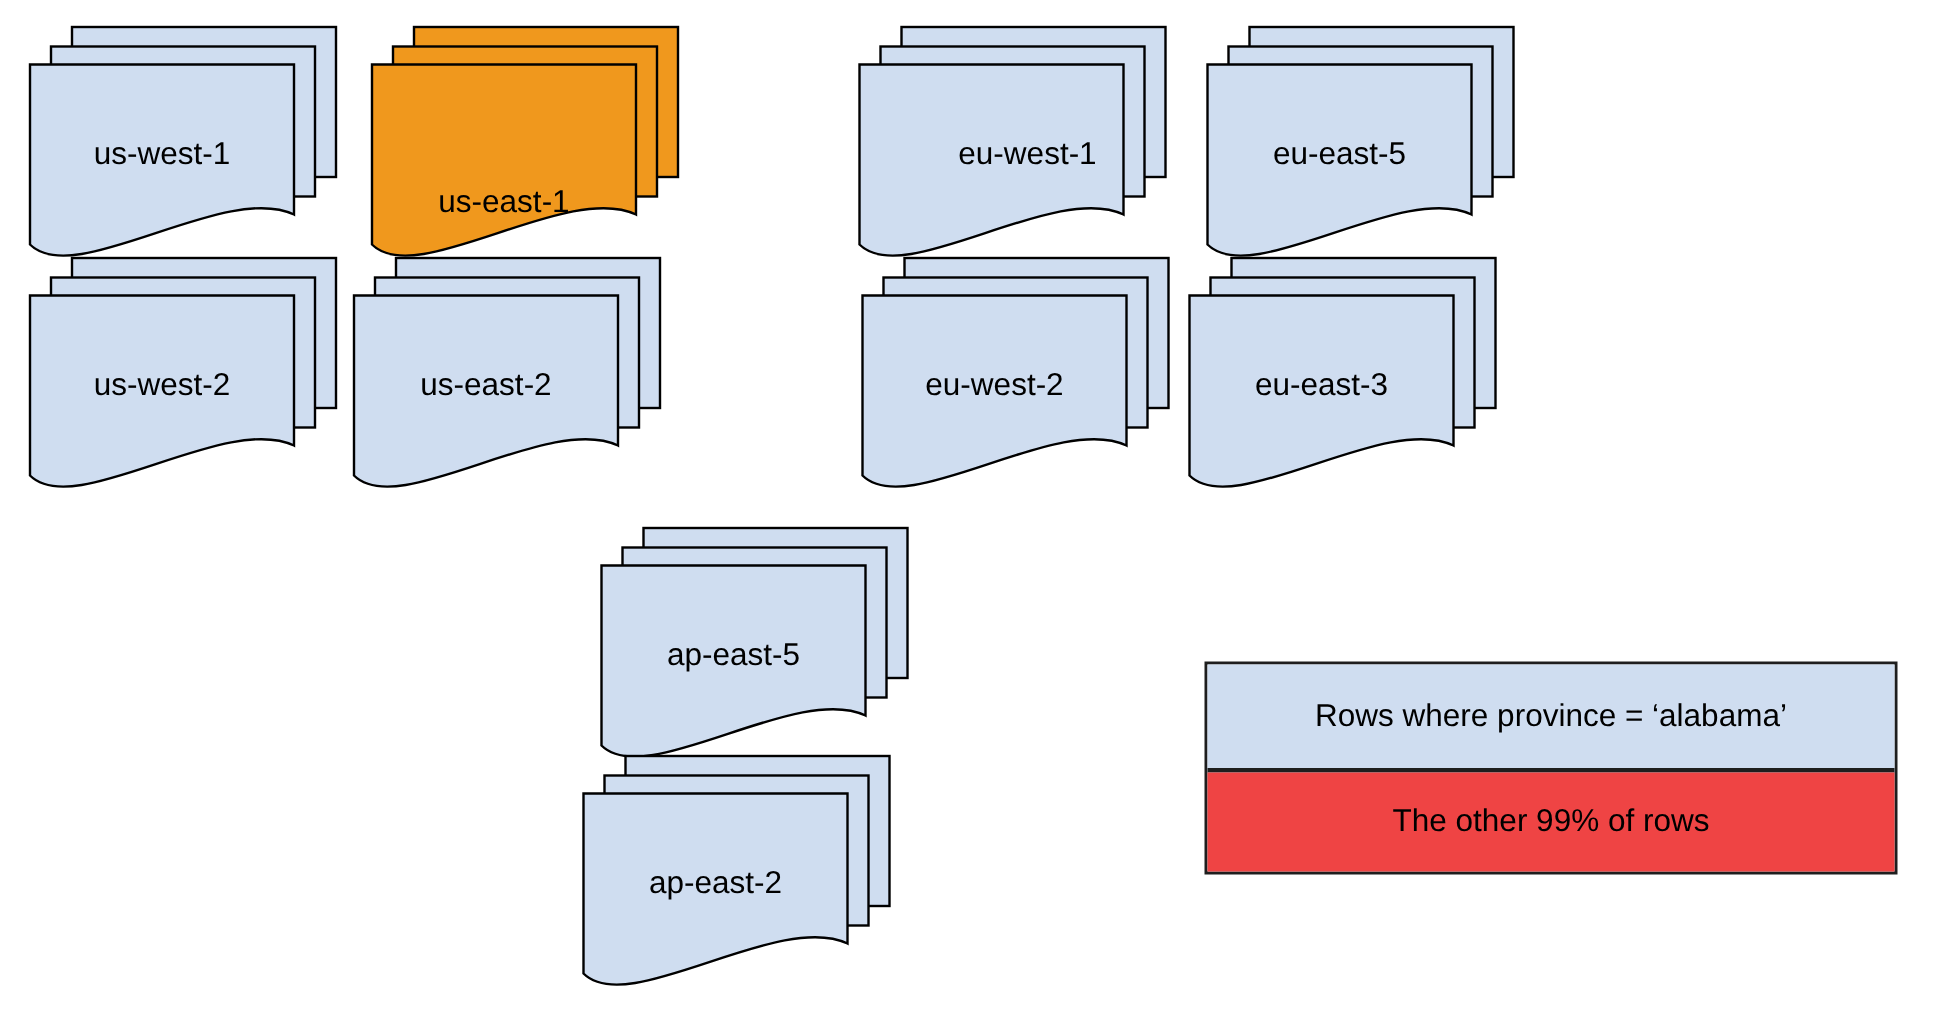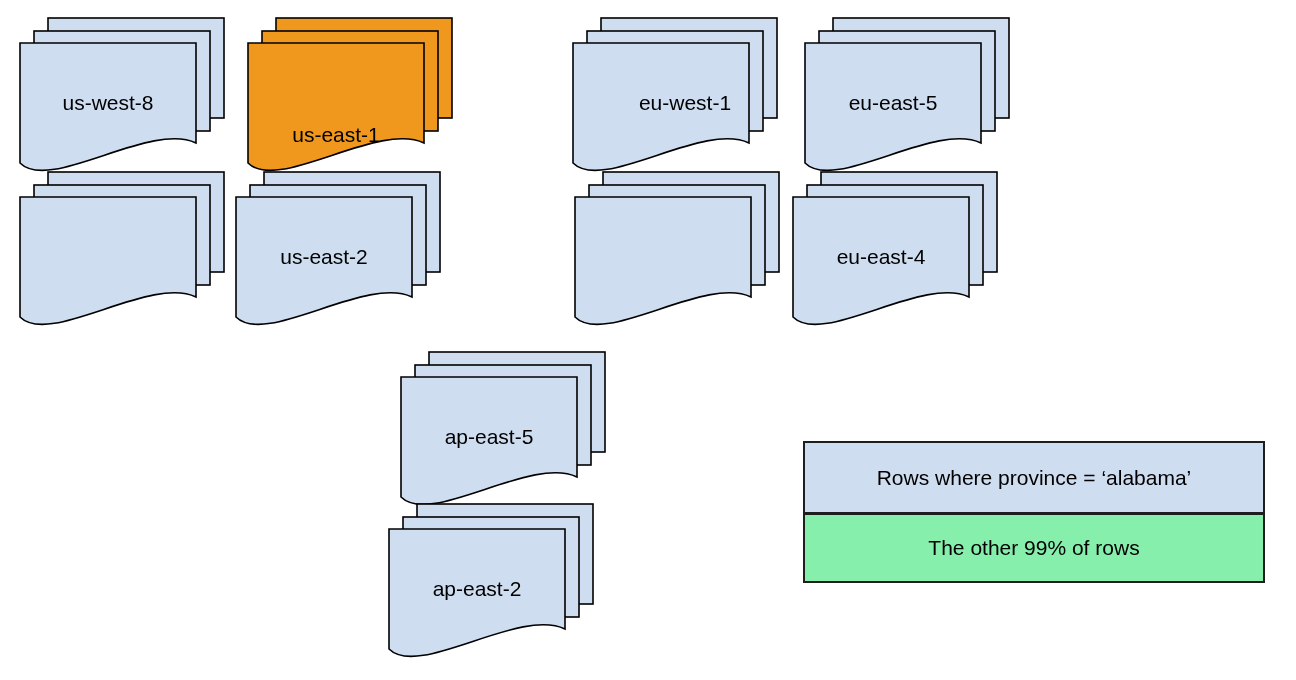--- a/index.html
+++ b/index.html
@@ -125,25 +125,27 @@
           <rect x="16" y="15" width="176" height="100" fill="#cfddf0" stroke="#000000" stroke-width="1.6"></rect>
           <path d="M 2 27 L 178 27 L 178 127 C 132 105 32 177 2 147 Z" fill="#cfddf0" stroke="#000000" stroke-width="1.6"></path>
         </svg>
       </div>
     </div>
 
   <div id="legend" style="left: 803px; top: 441px; width: 462px; height: 142px; border-color: rgb(30, 30, 30);">
     <div class="legend-row first" style="background: rgb(207, 221, 240); flex: 73 0 0px;">
       <span>Rows where province = ‘alabama’</span>
     </div>
-    <div class="legend-row" style="background: #86efac; flex: 69 0 0px;">
+    <div class="legend-row" style="background: #ef4444; flex: 69 0 0px;">
       <span>The other 99% of rows</span>
     </div>
   </div>
-<div class="region-label" style="left: 20px; top: 88px;">us-west-8</div>
+<div class="region-label" style="left: 20px; top: 88px;">us-west-1</div>
     <div class="region-label" style="left: 248px; top: 88px; margin-top: 32px;">us-east-1</div>
     <div class="region-label" style="left: 573px; top: 88px; margin-left: 24px;">eu-west-1</div>
     <div class="region-label" style="left: 805px; top: 88px;">eu-east-5</div>
+    <div class="region-label" style="left: 20px; top: 242px;">us-west-2</div>
     <div class="region-label" style="left: 236px; top: 242px;">us-east-2</div>
-    <div class="region-label" style="left: 793px; top: 242px;">eu-east-4</div>
+    <div class="region-label" style="left: 575px; top: 242px;">eu-west-2</div>
+    <div class="region-label" style="left: 793px; top: 242px;">eu-east-3</div>
     <div class="region-label" style="left: 401px; top: 422px;">ap-east-5</div>
     <div class="region-label" style="left: 389px; top: 574px;">ap-east-2</div>
   </div>
 
 </body></html>

